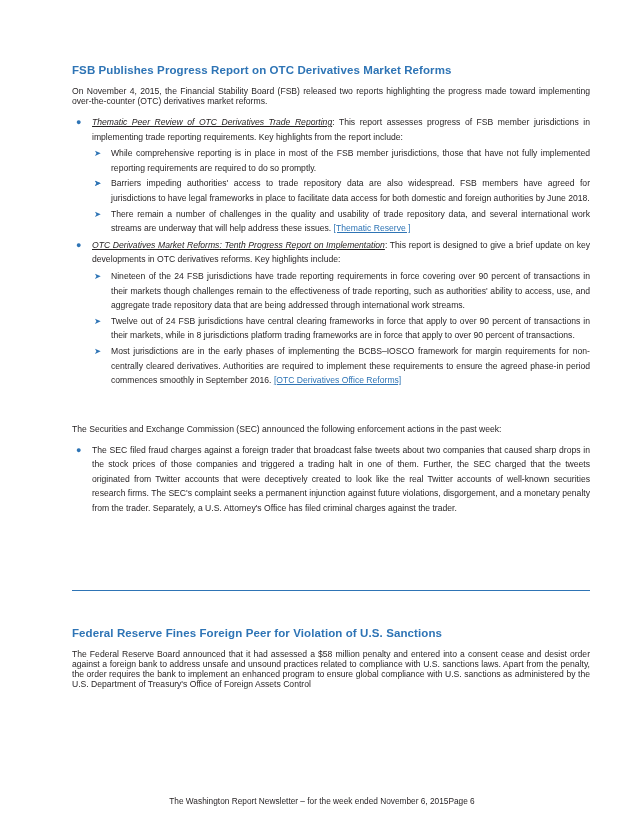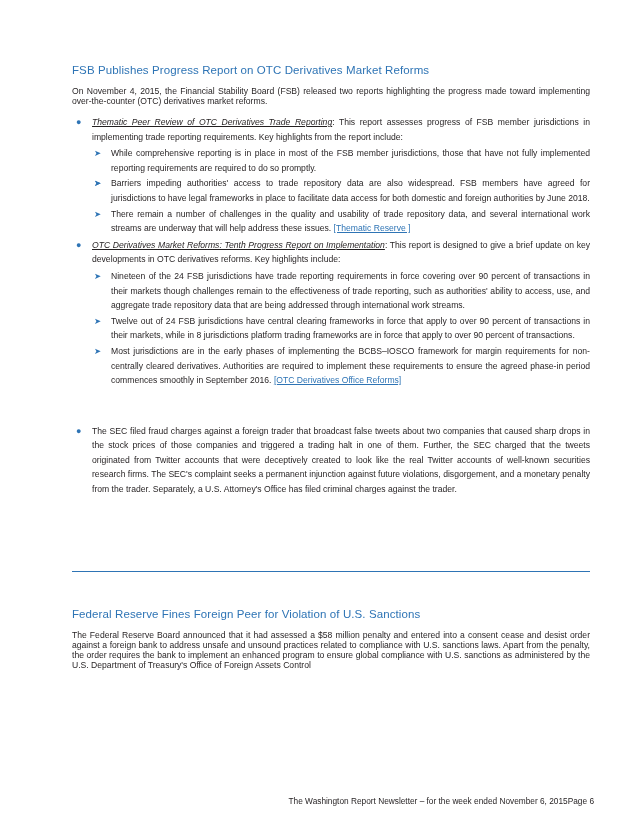--- a/index.html
+++ b/index.html
@@ -16,21 +16,21 @@
   .page {
     position: relative;
     width: 640px;
     height: 828px;
     box-sizing: border-box;
     padding: 64px 50px 0 72px;
   }
   h2.section-heading {
     color: #2e74b5;
     font-size: 11.5px;
-    font-weight: normal;
+    font-weight: bold;
     margin: 0 0 10px 0;
     letter-spacing: 0.1px;
   }
   h1.big-heading {
     color: #2e74b5;
     font-size: 25px;
     font-weight: normal;
     margin: 0 0 4px 0;
     letter-spacing: 0.2px;
   }
@@ -100,21 +100,21 @@
   .spacer-lg { height: 34px; }
   .spacer-xl { height: 70px; }
   .spacer-md { height: 20px; }
   .footer {
     position: absolute;
     left: 50px;
     right: 46px;
     bottom: 22px;
     border-top: 0px;
     display: flex;
-    justify-content: flex-end;
+    justify-content: center;
     font-size: 8.3px;
     color: #231f20;
   }
 </style>
 </head>
 <body>
 
 <div class="page">
 
   <h2 class="section-heading">FSB Publishes Progress Report on OTC Derivatives Market Reforms</h2>
@@ -162,20 +162,21 @@
           <span>Most jurisdictions are in the early phases of implementing the BCBS–IOSCO framework for margin requirements for non-centrally cleared derivatives.  Authorities are required to implement these requirements to ensure the agreed phase-in period commences smoothly in September 2016.  </span><a class="doc-link" href="#">[OTC Derivatives Office Reforms]</a>
         </li>
       </ul>
     </li>
 
   </ul>
 
   <div class="spacer-lg"></div>
 
 
+  <p class="body-text">The Securities and Exchange Commission (SEC) announced the following enforcement actions in the past week:</p>
 
   <ul class="bullets">
     <li>
       <span class="bullet-mark">●</span>
       <span>The SEC filed fraud charges against a foreign trader that broadcast false tweets about two companies that caused sharp drops in the stock prices of those companies and triggered a trading halt in one of them.  Further, the SEC charged that the tweets originated from Twitter accounts that were deceptively created to look like the real Twitter accounts of well-known securities research firms.  The SEC's complaint seeks a permanent injunction against future violations, disgorgement, and a monetary penalty from the trader.  Separately, a U.S. Attorney's Office has filed criminal charges against the trader.</span>
     </li>
   </ul>
 
   <div class="spacer-xl"></div>
 

